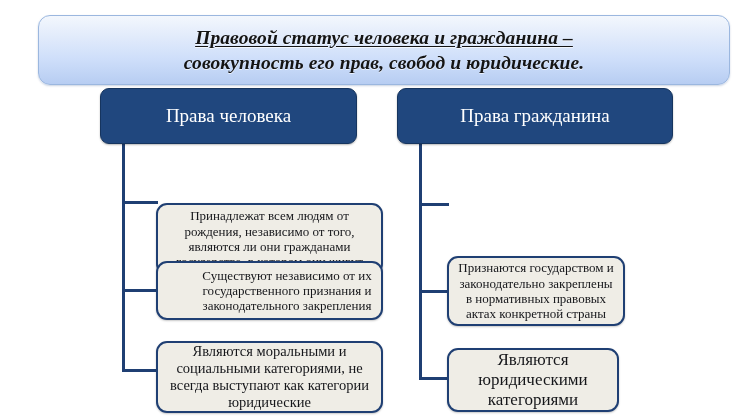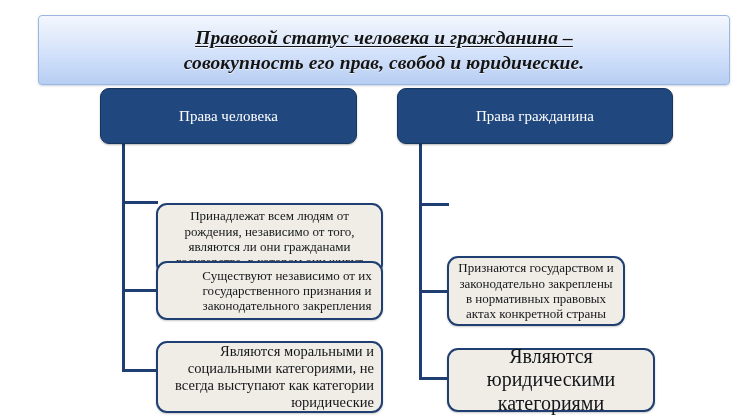--- a/index.html
+++ b/index.html
@@ -22,21 +22,21 @@
 
   
   .title-banner {
     position: absolute;
     left: 38px;
     top: 15px;
     width: 692px;
     height: 70px;
     box-sizing: border-box;
     border: 1px solid #9bb7df;
-    border-radius: 4px;
+    border-radius: 12px;
     background: linear-gradient(to bottom, #f3f7fd 0%, #e3ecfb 28%, #cfdffa 62%, #b7cdf2 100%);
     box-shadow: 0 1px 2px rgba(80,110,160,0.30);
     display: flex;
     flex-direction: column;
     align-items: center;
     justify-content: center;
     padding: 2px 10px;
   }
   .title-line {
     color: #141414;
@@ -57,21 +57,21 @@
   .head-box {
     position: absolute;
     box-sizing: border-box;
     background: #20477e;
     border: 1px solid #16355f;
     border-radius: 9px;
     display: flex;
     align-items: center;
     justify-content: center;
     color: #ffffff;
-    font-size: 15px;
+    font-size: 19px;
     box-shadow: 0 1px 2px rgba(0,0,0,0.28);
     font-family: Liberation Serif, serif;
   }
   #head-left  { left: 100px; top: 88px; width: 257px; height: 56px; }
   #head-right { left: 397px; top: 88px; width: 276px; height: 56px; }
 
   
   .leaf-box {
     position: absolute;
     box-sizing: border-box;
@@ -84,26 +84,26 @@
     text-align: center;
     color: #15161a;
     line-height: 1.18;
     padding: 3px 7px;
     box-shadow: 0 1px 2px rgba(0,0,0,0.22);
   }
 
   
   #leaf-l1 { left: 156px; top: 167px; width: 227px; height: 72px; font-size: 13px; margin-top: 36px; }
   #leaf-l2 { left: 156px; top: 261px; width: 227px; height: 59px; font-size: 13px; padding-left: 42px; }
-  #leaf-l3 { left: 156px; top: 341px; width: 227px; height: 72px; font-size: 14.5px; text-align: right; }
+  #leaf-l3 { left: 156px; top: 341px; width: 227px; height: 72px; font-size: 14.5px; }
 
   
   #leaf-r1 { left: 447px; top: 177px; width: 208px; height: 53px; font-size: 16.5px; }
   #leaf-r2 { left: 447px; top: 256px; width: 178px; height: 70px; font-size: 13px; }
-  #leaf-r3 { left: 447px; top: 348px; width: 208px; height: 64px; font-size: 20px; }
+  #leaf-r3 { left: 447px; top: 348px; width: 172px; height: 64px; font-size: 17px; }
 
   
   .conn {
     position: absolute;
     background: #1f3f73;
   }
   .conn.v { width: 3px; }
   .conn.h { height: 3px; }
 
   

